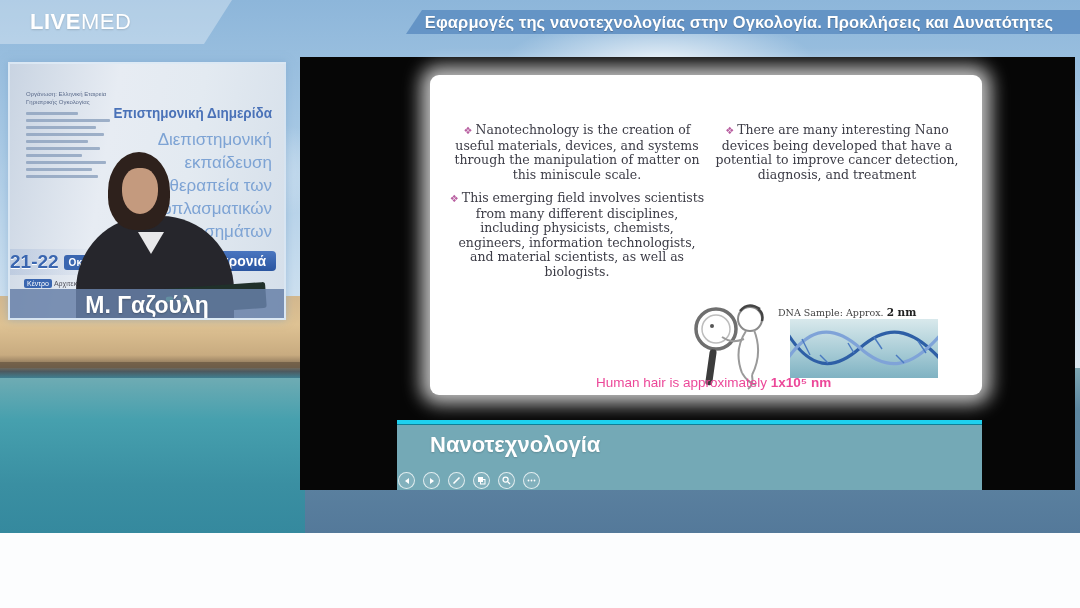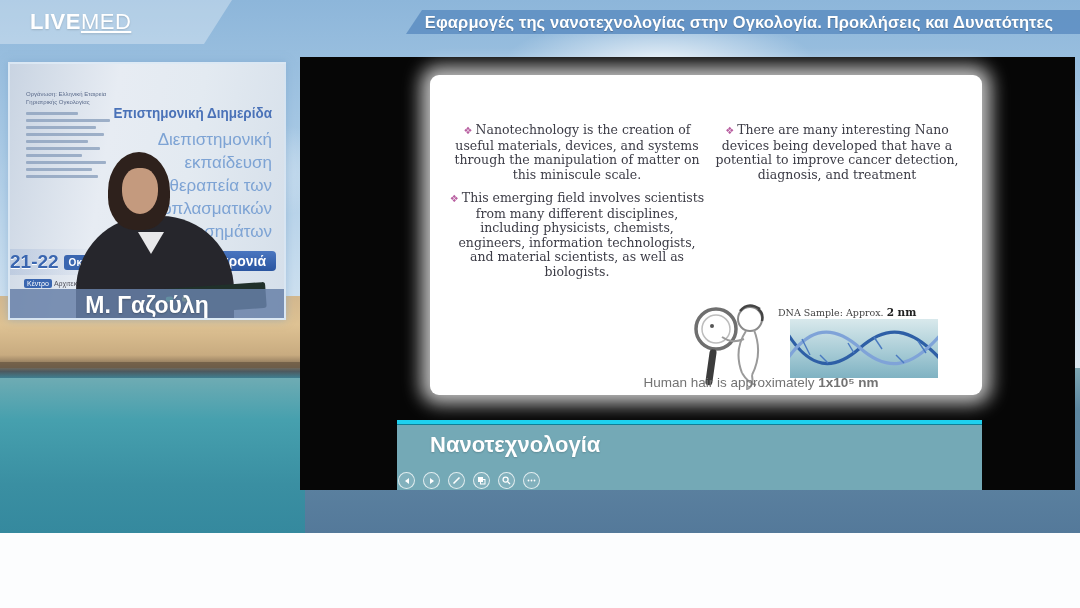--- a/index.html
+++ b/index.html
@@ -20,21 +20,21 @@
     background:linear-gradient(180deg,#74adb4 0%,#46a0ae 30%,#3a8fa2 70%,#35899e 100%); }
   .fortress { left:0; top:296px; width:305px; height:82px;
     background:linear-gradient(180deg,#d3b88e 0%,#dec293 35%,#c8ab80 72%,#8a7458 84%,#4d5a60 92%,#3f7f91 100%); }
   .fortress .walk { position:absolute; left:0; bottom:10px; width:100%; height:6px; background:#6b5a45; opacity:.8; }
 
   
   .brand-strip { left:0; top:0; width:232px; height:44px; background:rgba(255,255,255,.32);
     clip-path:polygon(0 0,232px 0,204px 44px,0 44px); }
   .brand { left:30px; top:9px; font-size:22px; color:#fff; letter-spacing:.5px;
     text-shadow:0 1px 2px rgba(0,0,0,.15); }
-  .brand b { font-weight:800; } .brand span { font-weight:400;text-decoration:underline; }
+  .brand b { font-weight:800; } .brand span { font-weight:400; }
 
   
   .titlebar { left:398px; top:10px; width:682px; height:24px; background:rgba(98,145,196,.95);
     clip-path:polygon(24px 0,682px 0,682px 36px,0 36px);
     display:flex; align-items:center; justify-content:center; }
   .titlebar .t { color:#fff; font-weight:bold; font-size:16.5px; letter-spacing:.1px;
     text-shadow:0 1px 1px rgba(0,0,0,.25); }
 
   
   .video { left:8px; top:62px; width:278px; height:258px; overflow:hidden;
@@ -81,22 +81,22 @@
   .col-l { left:16px; width:262px; }
   .col-r { left:276px; width:262px; }
   .col p { margin:0 0 9px; }
   .blt { color:#b85fa0; font-size:10px; margin-right:3px; }
   .dna-cap { position:absolute; left:348px; top:231px; width:168px; text-align:left;
     font-family:"DejaVu Serif", serif; font-size:9.5px; color:#444; }
   .dna-cap b { font-size:10.5px; color:#222; }
   .dna-img { position:absolute; left:360px; top:244px; width:148px; height:59px;
     background:linear-gradient(180deg,#d9e9ec 0%,#a8ccd6 55%,#7fb2c2 100%); }
   .cartoon { position:absolute; left:256px; top:224px; width:106px; height:94px; }
-  .hair-note { position:absolute; left:166px; top:300px; width:330px; text-align:center;
-    font-size:13.5px; color:#737373; }
+  .hair-note { position:absolute; left:166px; top:300px; width:330px; text-align:left;
+    font-size:13.5px; color:#ec4899; }
   .hair-note b { font-weight:bold; }
 
   
   .capbar { left:397px; top:420px; width:585px; height:70px; background:#74a9b6;
     border-top:4px solid #1ed0ee; box-shadow:inset 0 1px 0 #0e7f96; }
   .capbar .c { position:absolute; left:33px; top:8px; color:#fff; font-weight:bold; font-size:22px;
     text-shadow:0 1px 2px rgba(0,0,0,.18); }
   .toolbar { left:398px; top:472px; display:flex; gap:8px; }
   .tool { width:17px; height:17px; border-radius:50%; border:1px solid rgba(255,255,255,.75);
     background:rgba(255,255,255,.1); display:flex; align-items:center; justify-content:center; cursor:pointer; }

